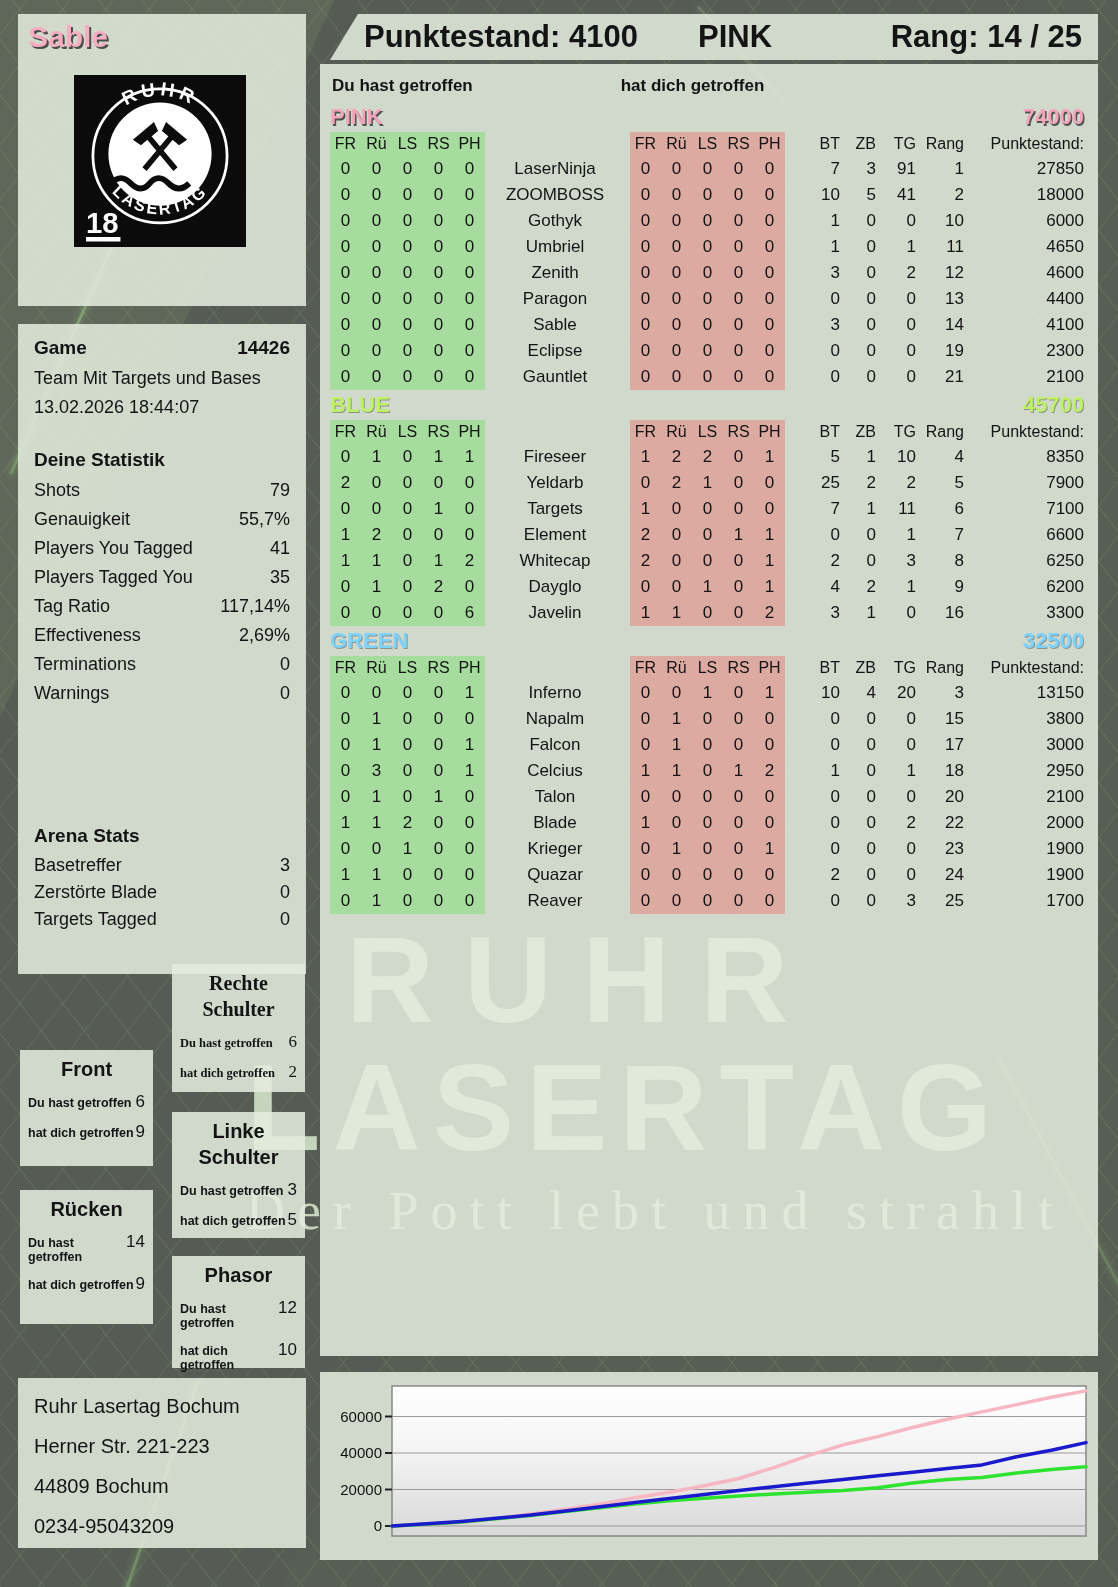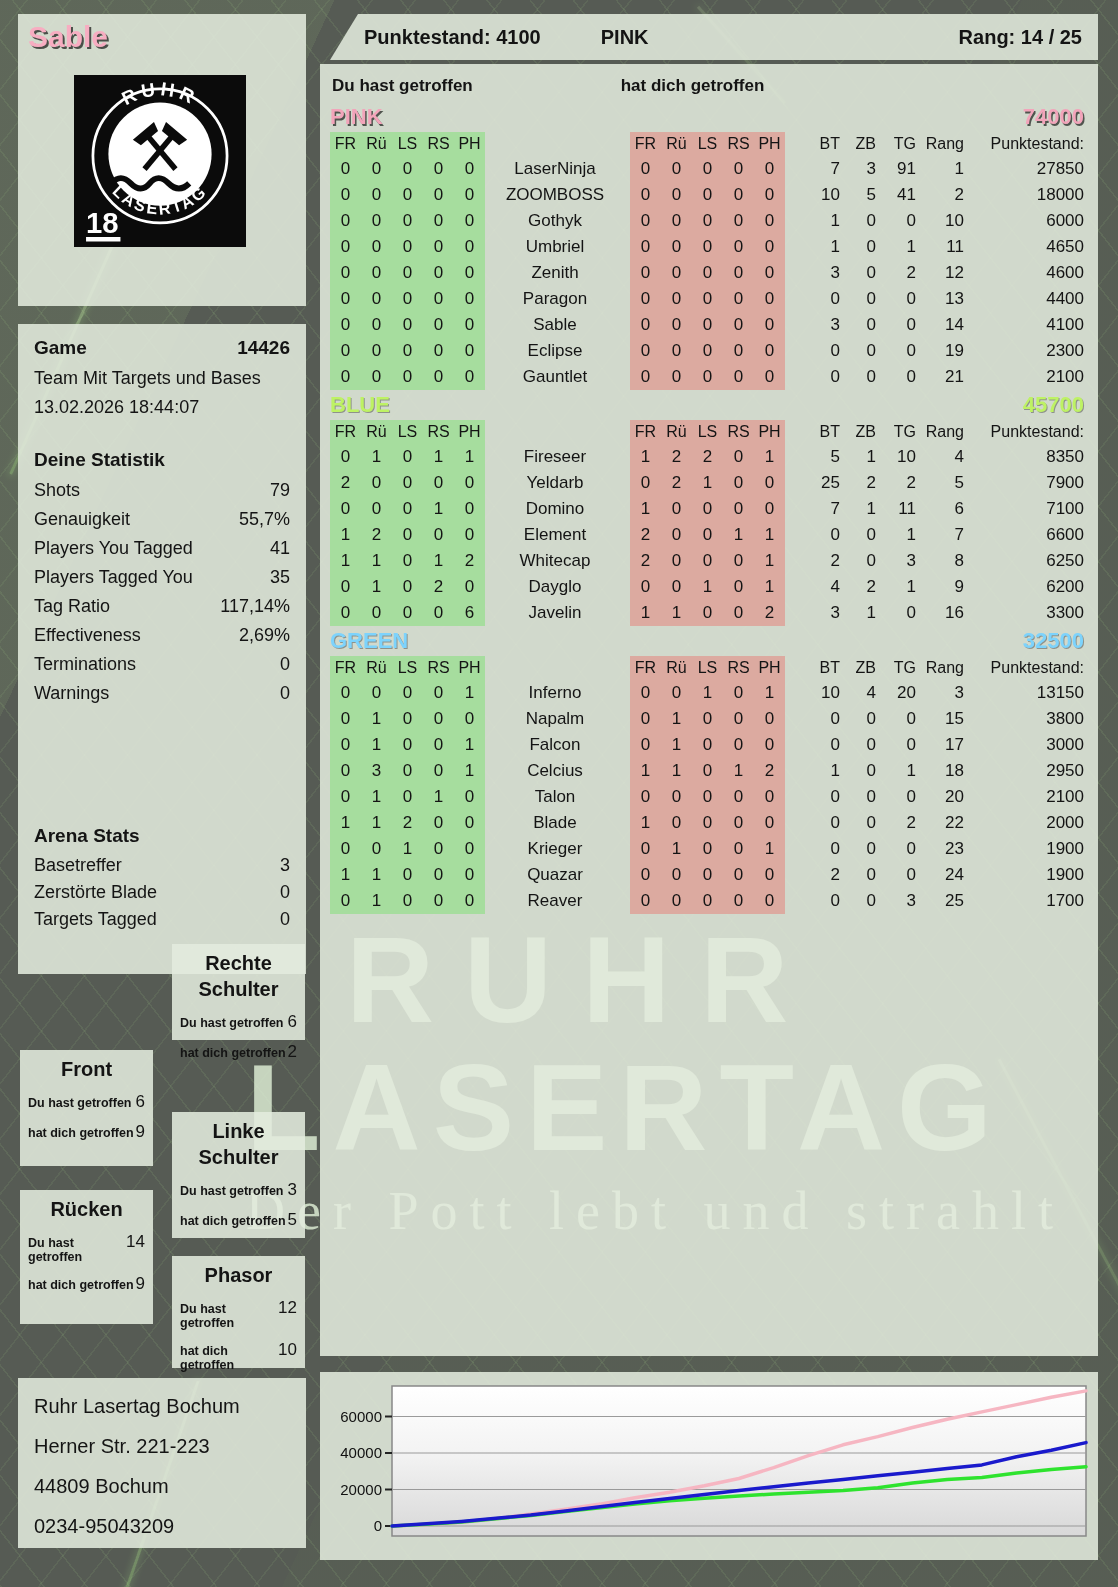--- a/index.html
+++ b/index.html
@@ -36,21 +36,21 @@
   .bodybox{position:absolute;width:133px;z-index:2;background:rgba(228,236,222,.87);
     padding:6px 8px 10px;box-sizing:border-box;}
   .bb-title{text-align:center;font-weight:bold;font-size:20px;line-height:26px;}
   .bb-row{display:flex;justify-content:space-between;align-items:baseline;margin-top:10px;}
   .bb-label{font-size:12.5px;font-weight:bold;}
   .bb-val{font-size:17px;}
   .p-addr{left:18px;top:1378px;width:288px;height:170px;padding:8px 16px;box-sizing:border-box;}
   .addr-line{font-size:20px;line-height:40px;}
   
   .band{left:330px;top:14px;width:768px;height:46px;display:flex;align-items:center;
-    clip-path:polygon(28px 0,100% 0,100% 100%,0 100%);font-size:20px;font-weight:bold;}
+    clip-path:polygon(28px 0,100% 0,100% 100%,0 100%);font-size:31px;font-weight:bold;}
   .band .score{margin-left:34px;}
   .band .team{margin-left:60px;}
   .band .rank{margin-left:auto;margin-right:16px;}
   
   .p-main{left:320px;top:64px;width:778px;height:1292px;}
   .colhdrs{position:absolute;top:12px;left:0;width:100%;display:flex;font-weight:bold;font-size:17px;}
   .colhdrs .h1{margin-left:12px;} .colhdrs .h2{margin-left:148px;}
   #teams{position:absolute;top:38px;left:0;width:100%;}
   .team-head{display:flex;justify-content:space-between;align-items:center;height:30px;
     padding:0 14px 0 10px;font-size:22px;font-weight:bold;}
@@ -191,21 +191,21 @@
           </div>
           <div class="kv">
             <span>Targets Tagged</span>
             <span>0</span>
           </div>
         </div>
     </div>
   </div>
 
   <div id="bodyboxes">
-      <div class="bodybox" style="left: 172px; top: 944px; height: 96px;">
+      <div class="bodybox" style="left: 172px; top: 964px; height: 128px; font-family: Liberation Serif, serif;">
         <div class="bb-title">Rechte Schulter</div>
         <div class="bb-row">
           <span class="bb-label">Du hast getroffen</span>
           <span class="bb-val">6</span>
         </div>
         <div class="bb-row">
           <span class="bb-label">hat dich getroffen</span>
           <span class="bb-val">2</span>
         </div>
       </div>
@@ -552,21 +552,21 @@
             <span class="numc">5</span>
             <span class="pk">7900</span>
           </div>
           <div class="trow">
             <span></span>
             <span class="cg">0</span>
             <span class="cg">0</span>
             <span class="cg">0</span>
             <span class="cg">1</span>
             <span class="cg">0</span>
-            <span class="pname">Domino</span>
+            <span class="pname">Targets</span>
             <span></span>
             <span class="cr">1</span>
             <span class="cr">0</span>
             <span class="cr">0</span>
             <span class="cr">0</span>
             <span class="cr">0</span>
             <span></span>
             <span class="numc">7</span>
             <span class="numc">1</span>
             <span class="numc">11</span>

